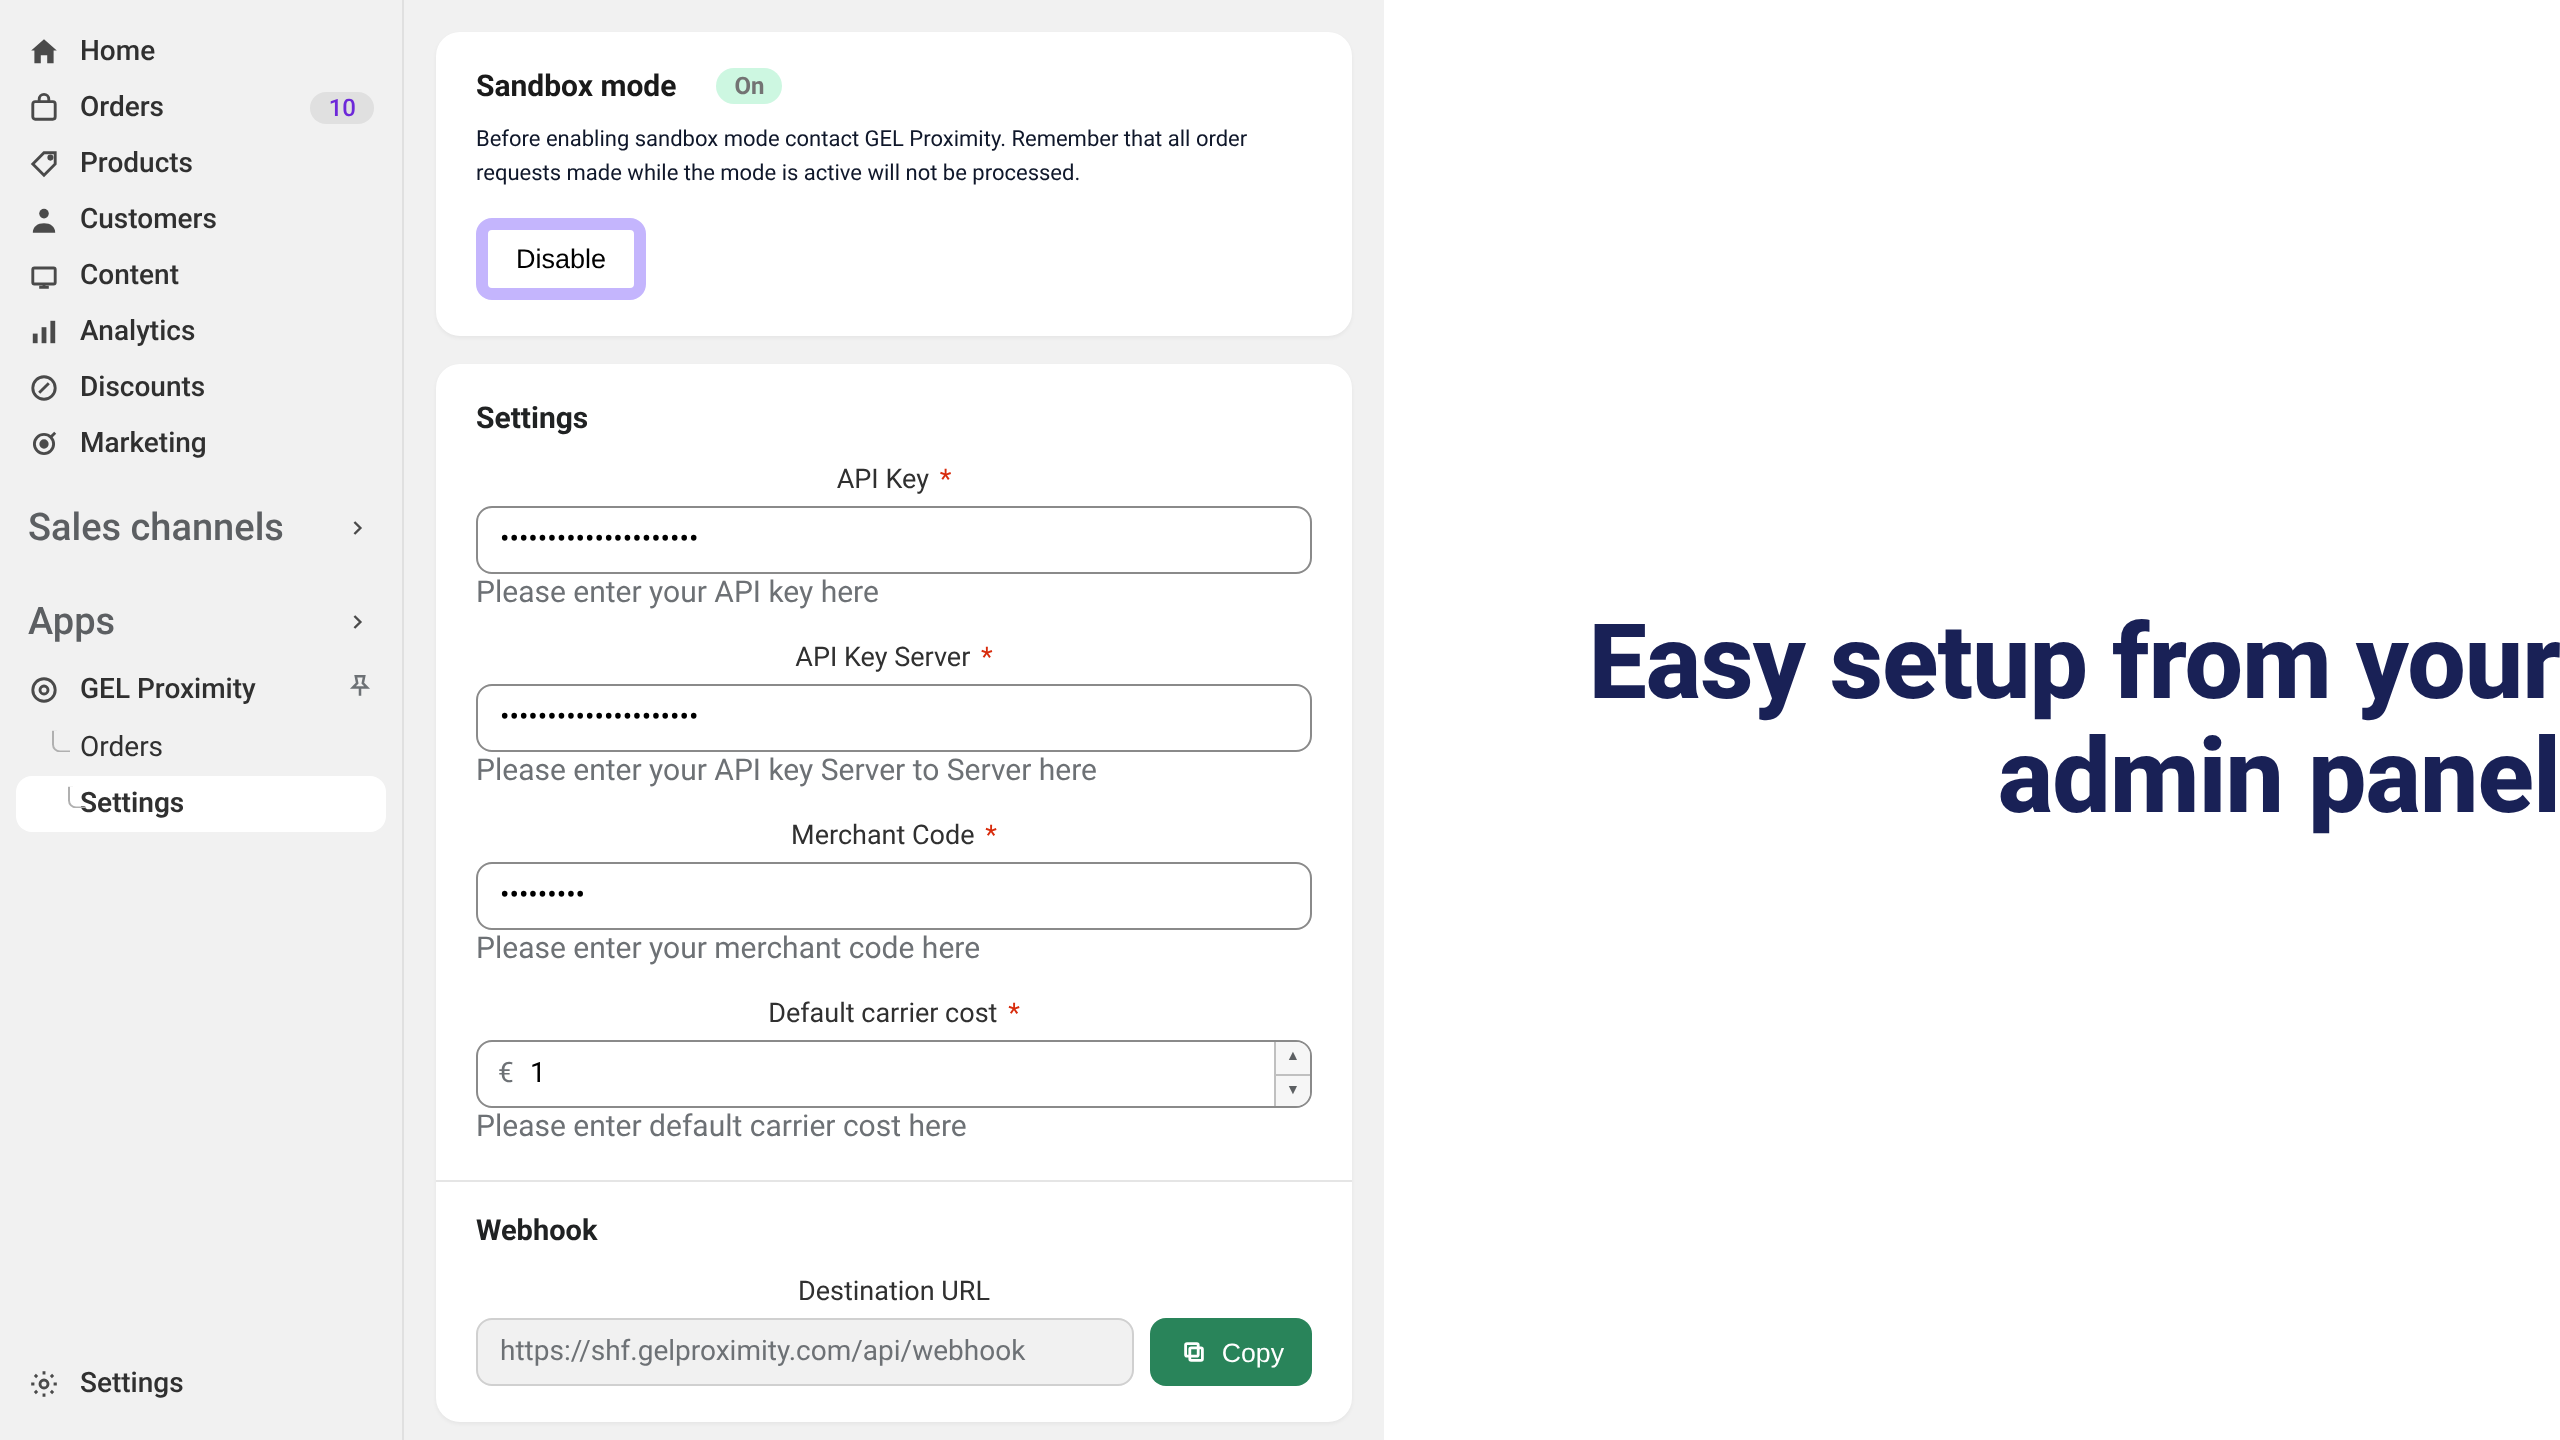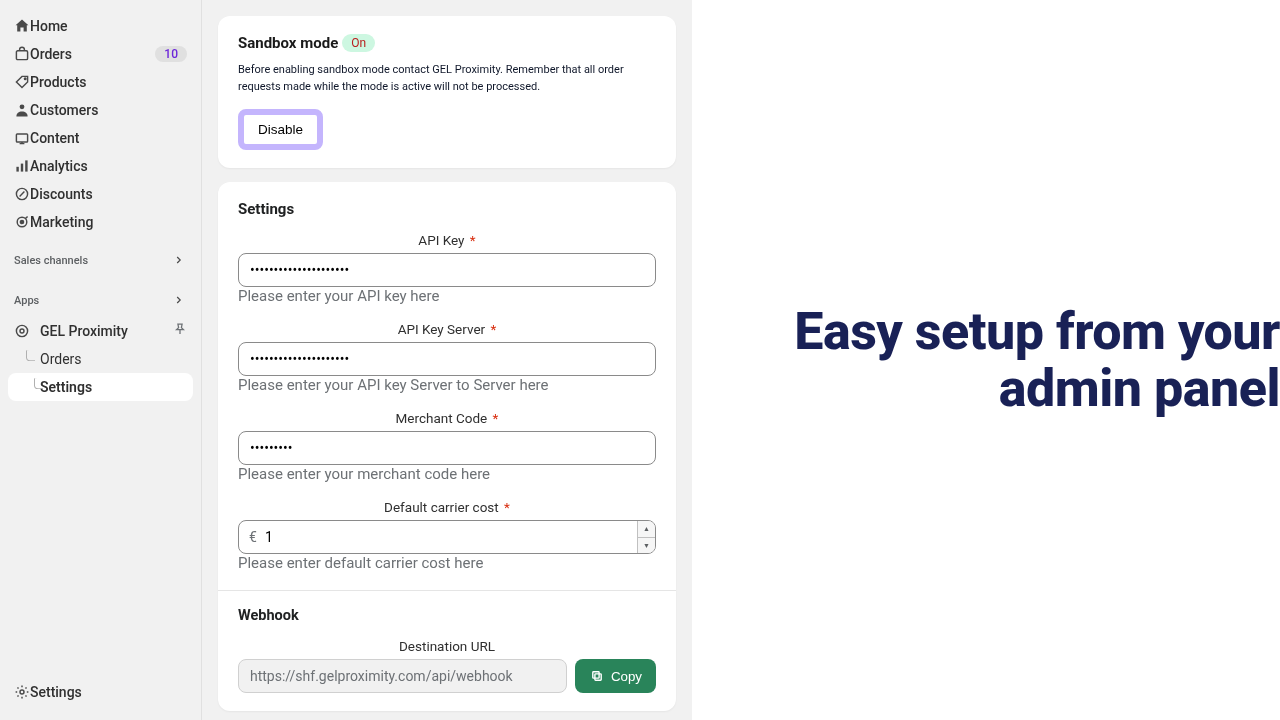--- a/index.html
+++ b/index.html
@@ -1,36 +1,36 @@
 <!DOCTYPE html>
 <html><head>
 <meta charset="utf-8">
 <style>
 * { box-sizing: border-box; margin: 0; padding: 0; }
 body { font-family: -apple-system, BlinkMacSystemFont, "Segoe UI", Roboto, sans-serif; font-size: 14px; color: #202223; background: #fff; }
 .layout { display: flex; height: 720px; width: 1280px; }
 .sidebar { width: 202px; background: #f1f1f1; border-right: 1px solid #e0e0e0; display: flex; flex-direction: column; padding-top: 12px; }
 .nav-list { list-style: none; }
-.nav-item { display: flex; align-items: center; padding: 6px 14px; gap: 0; cursor: pointer; font-size: 14px; font-weight: 500; color: #303030; }
+.nav-item { display: flex; align-items: center; padding: 6px 14px; gap: 10px; cursor: pointer; font-size: 14px; font-weight: 500; color: #303030; }
 .nav-badge { margin-left: auto; background: #e0e0e0; color: #6d28d9; border-radius: 10px; padding: 1px 9px; font-size: 12px; font-weight: 500; }
-.nav-section { display: flex; align-items: center; justify-content: space-between; padding: 8px 14px; color: #5c5f62; font-size: 11px; font-weight: 500; cursor: pointer; }
+.nav-section { display: flex; align-items: center; justify-content: space-between; padding: 8px 14px; color: #5c5f62; font-size: 19px; font-weight: 500; cursor: pointer; }
 .divider { height: 8px; }
 .sub-item { padding: 6px 14px 6px 40px; font-size: 14px; color: #303030; cursor: pointer; display: flex; align-items: center; gap: 10px; }
 .sub-item.active { background: #fff; border-radius: 8px; margin: 0 8px; padding-left: 32px; font-weight: 600; }
 .sub-item.with-connector { position: relative; }
 .sub-item.with-connector::before { content: ""; position: absolute; left: 26px; top: 50%; width: 8px; height: 10px; border-left: 1.5px solid #b0b0b0; border-bottom: 1.5px solid #b0b0b0; border-bottom-left-radius: 4px; transform: translateY(-80%); }
 .app-item { display: flex; align-items: center; padding: 6px 14px; gap: 10px; font-size: 14px; color: #303030; cursor: pointer; font-weight: 500; }
 .pin-icon { margin-left: auto; color: #6d7175; }
 .sidebar-footer { margin-top: auto; border-top: 0; padding: 6px 0 14px; }
 .icon { width: 16px; height: 16px; flex-shrink: 0; display: inline-flex; align-items: center; justify-content: center; color: #4a4a4a; }
 
 .main { width: 490px; background: #f1f1f1; overflow-y: auto; padding: 16px; }
 .card { background: #fff; border-radius: 12px; padding: 18px 20px; margin-bottom: 14px; box-shadow: 0 1px 2px rgba(0,0,0,0.05); }
-.card-title { font-size: 15px; font-weight: 700; color: #1a1a1a; display: flex; align-items: center; gap: 4px; }
-.badge { background: #cdf7e1; color: #b91c1c; font-size: 12px; font-weight: 400; padding: 2px 9px; border-radius: 10px; }
+.card-title { font-size: 15px; font-weight: 700; color: #1a1a1a; display: flex; align-items: center; gap: 20px; }
+.badge { background: #cdf7e1; color: #737373; font-size: 12px; font-weight: 700; padding: 2px 9px; border-radius: 10px; }
 .card-desc { color: #0f172a; font-size: 11px; line-height: 1.5; margin-top: 10px; }
 .btn { display: inline-block; background: #fff; border: 6px solid #c4b5fd; border-radius: 8px; padding: 7px 14px; font-size: 13.5px; font-weight: 500; cursor: pointer; margin-top: 14px; }
 .btn-green { background: #29845a; color: #fff; border: none; display: inline-flex; align-items: center; gap: 6px; padding: 9px 14px; border-radius: 8px; font-weight: 500; }
 .section-title { font-size: 15px; font-weight: 700; margin-bottom: 14px; }
 .form-row { margin-bottom: 16px; }
 .label { font-size: 13.5px; color: #303030; margin-bottom: 5px; display: block; text-align: center; }
 .req { color: #d82c0d; margin-left: 2px; }
 .input { width: 100%; border: 1px solid #8a8a8a; border-radius: 8px; padding: 8px 11px; font-size: 14px; font-family: inherit; background: #fff; }
 .input-wrap { position: relative; display: flex; align-items: center; }
 .input-prefix { position: absolute; left: 11px; color: #6d7175; }

